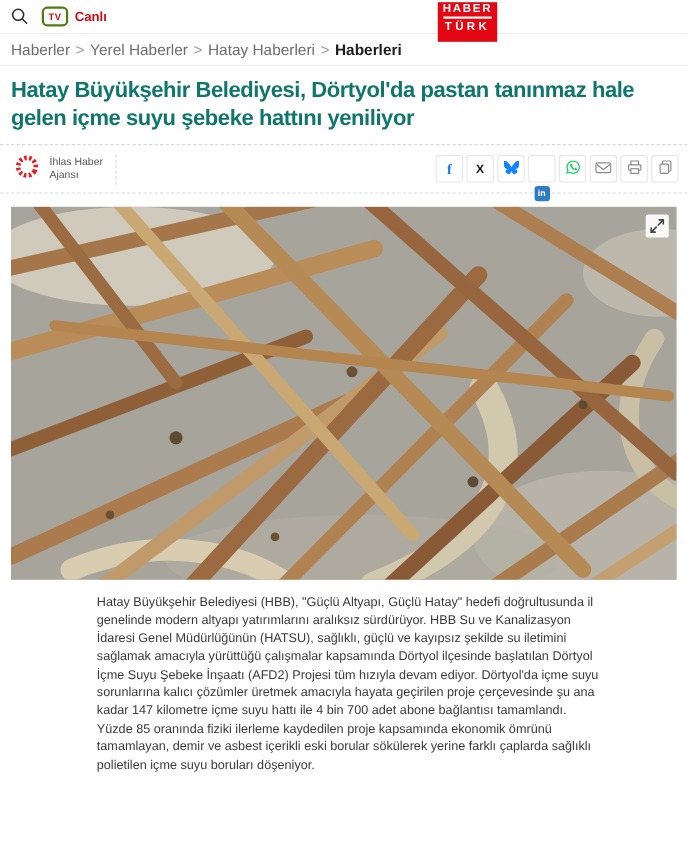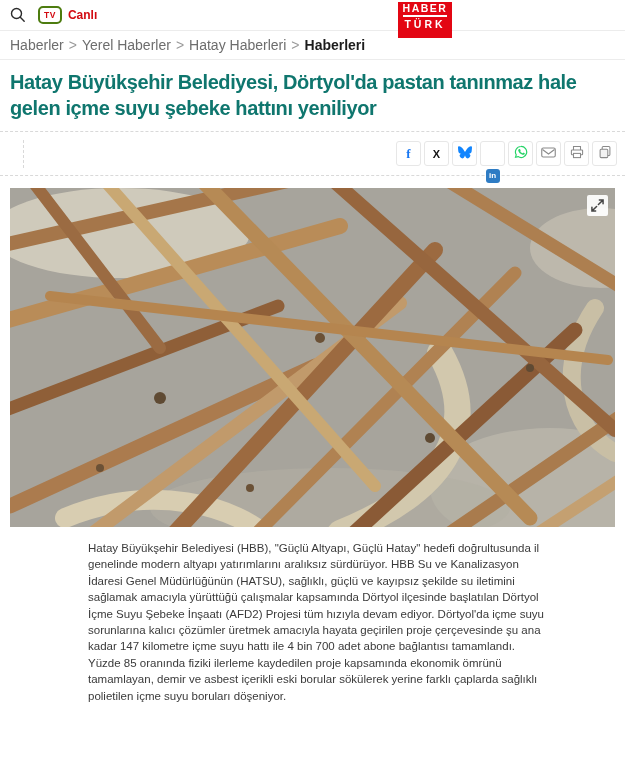--- a/index.html
+++ b/index.html
@@ -91,20 +91,32 @@
   <a>Hatay Haberleri</a>
   <span class="sep">&gt;</span>
   <a class="last">Haberleri</a>
 </nav>
 
 <div class="headline-wrap">
   <h1>Hatay Büyükşehir Belediyesi, Dörtyol'da pastan tanınmaz hale gelen içme suyu şebeke hattını yeniliyor</h1>
 </div>
 
 <div class="byline">
+  <div class="src">
+    <span>
+      <svg width="25" height="25" viewBox="0 0 25 25">
+        <circle cx="12.5" cy="12.5" r="8" fill="none" stroke="#e31e24" stroke-width="4.2" stroke-dasharray="2.3 2.1" transform="rotate(30 12.5 12.5)"></circle>
+        <circle cx="12.5" cy="12.5" r="3" fill="#fff"></circle>
+      </svg>
+    </span>
+    <span class="src-name">
+      <span>İhlas Haber</span><br>
+      <span>Ajansı</span>
+    </span>
+  </div>
   <div class="v-dot-sep"></div>
   <div class="share">
     <button aria-label="Facebook">
       <span class="g-fb">f</span>
     </button>
     <button aria-label="X">
       <span class="g-x">X</span>
     </button>
     <button aria-label="Bluesky">
       <span>

